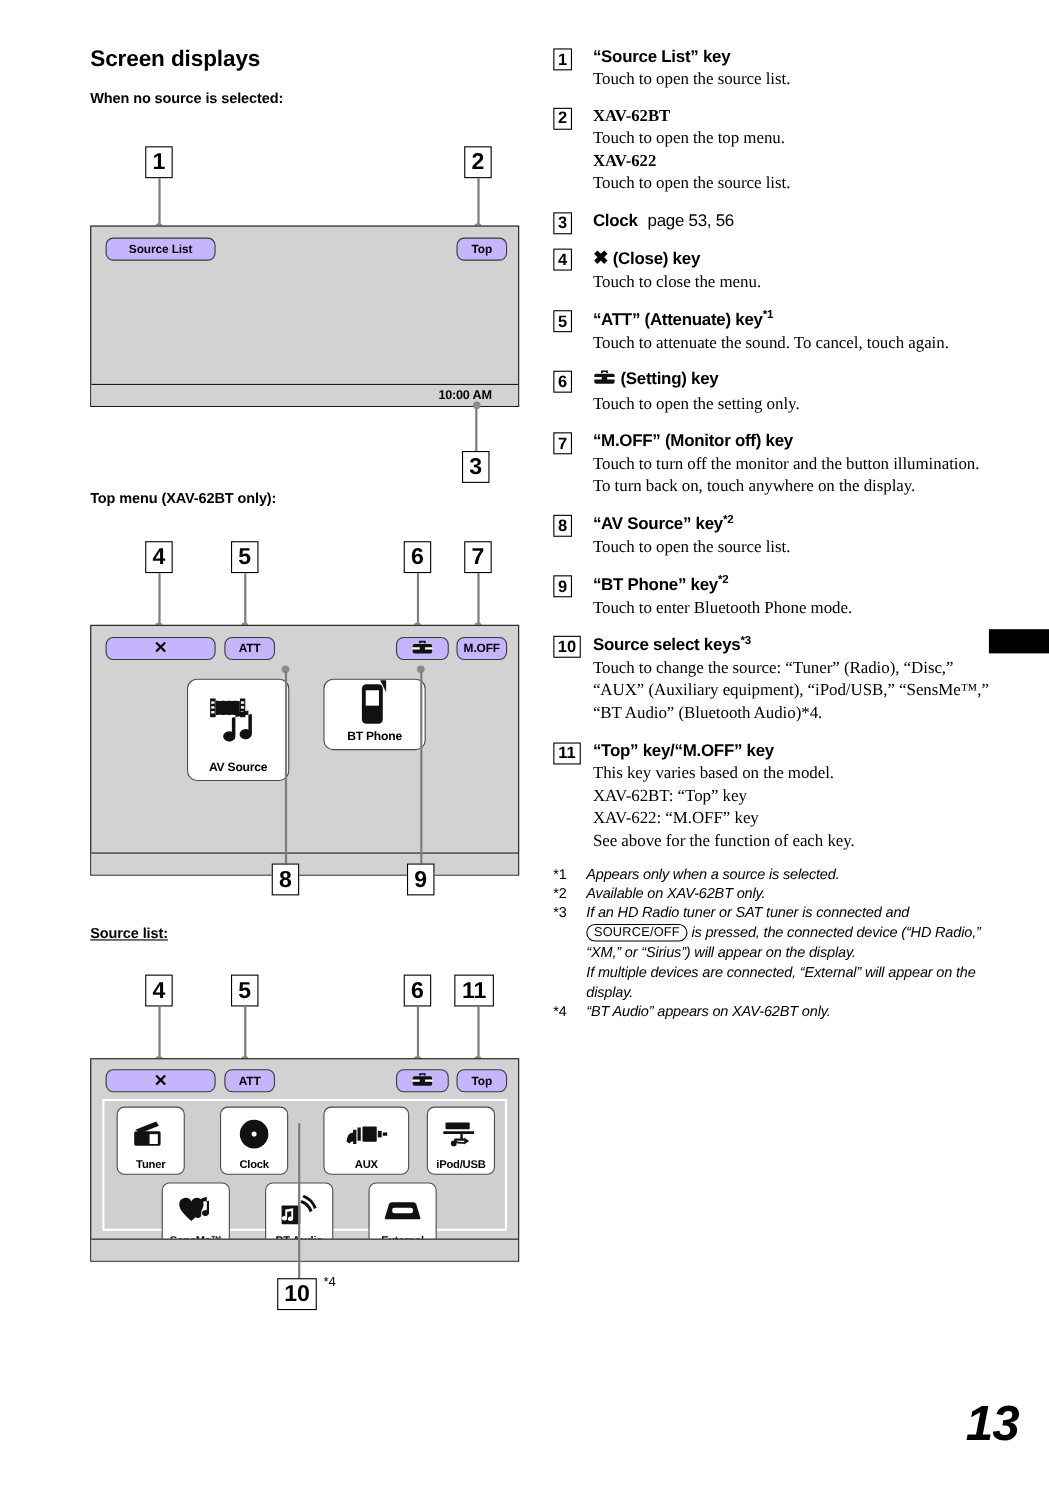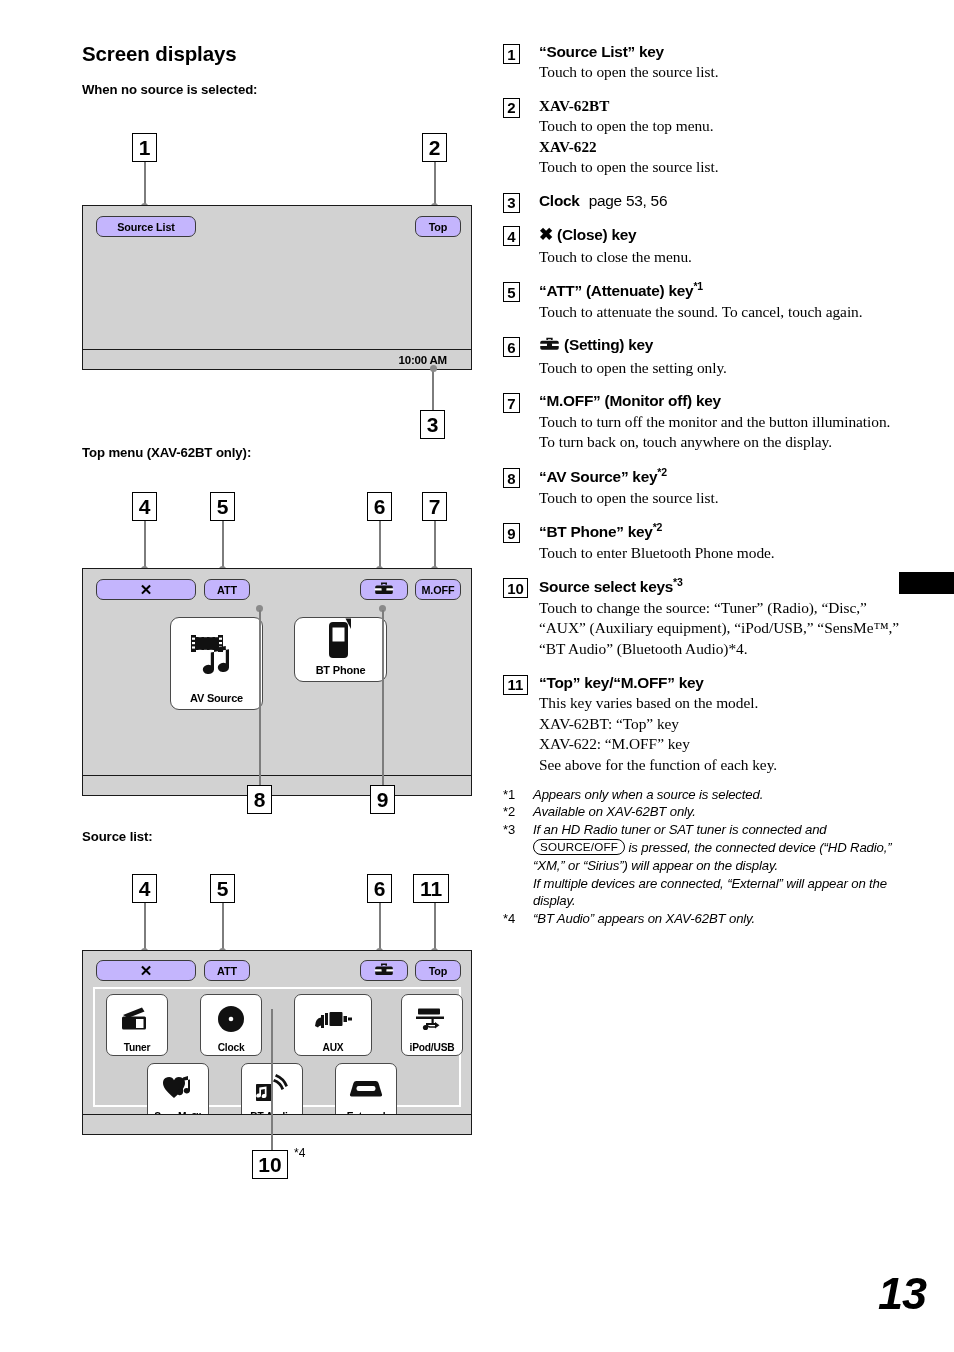--- a/index.html
+++ b/index.html
@@ -227,21 +227,21 @@
 
       <div class="leaddot" style="left:174px;top:135px;"></div>
       <div class="lead" style="left:176.5px;top:140px;height:177px;"></div>
       <div class="cnum w1" style="left:165px;top:315px;">8</div>
 
       <div class="leaddot" style="left:297px;top:135px;"></div>
       <div class="lead" style="left:299.5px;top:140px;height:177px;"></div>
       <div class="cnum w1" style="left:288px;top:315px;">9</div>
     </div>
 
-    <div class="sub-caption" style="margin-top:4px;">Source list:</div>
+    <div class="sub-caption" style="margin-top:16px;text-decoration:underline;">Source list:</div>
 
     <div style="position:relative;height:320px;">
       <div class="cnum w1" style="left:50px;top:20px;">4</div>
       <div class="lead" style="left:61.5px;top:49px;height:48px;"></div>
       <div class="leaddot" style="left:59px;top:94px;"></div>
 
       <div class="cnum w1" style="left:128px;top:20px;">5</div>
       <div class="lead" style="left:139.5px;top:49px;height:48px;"></div>
       <div class="leaddot" style="left:137px;top:94px;"></div>
 
@@ -303,21 +303,21 @@
                 <rect x="12" y="5" width="3" height="12"></rect>
                 <rect x="16.5" y="4" width="13" height="14" rx="1"></rect>
                 <rect x="30.5" y="8" width="3.5" height="6"></rect>
                 <rect x="35" y="9.5" width="4" height="3"></rect>
               </g>
             </svg>
           </div>
           <div class="lbl">AUX</div>
         </div>
 
-        <div class="srckey" style="left:318px;top:43px;width:62px;height:62px;">
+        <div class="srckey" style="left:305px;top:43px;width:62px;height:62px;">
           <div class="ic">
             <svg width="36" height="28" viewBox="0 0 36 28" aria-hidden="true">
               <g fill="#111">
                 <rect x="4" y="3.5" width="22" height="6" rx="0.8"></rect>
                 <path d="M2 11.5 L30 11.5 L30 14 L2 14 z"></path>
                 <rect x="17.5" y="14" width="2.2" height="5.5"></rect>
                 <path d="M12 18 h9 v2 h-9z"></path>
                 <circle cx="11.5" cy="22.5" r="2.6"></circle>
                 <path d="M21 17 l4.5 3.2 l-4.5 3.2z"></path>
                 <path d="M12 19.4 q0 3.4 6 3.4 h3.5 v-1.6 h-3.5 q-4.4 0 -4.4 -1.8z"></path>

